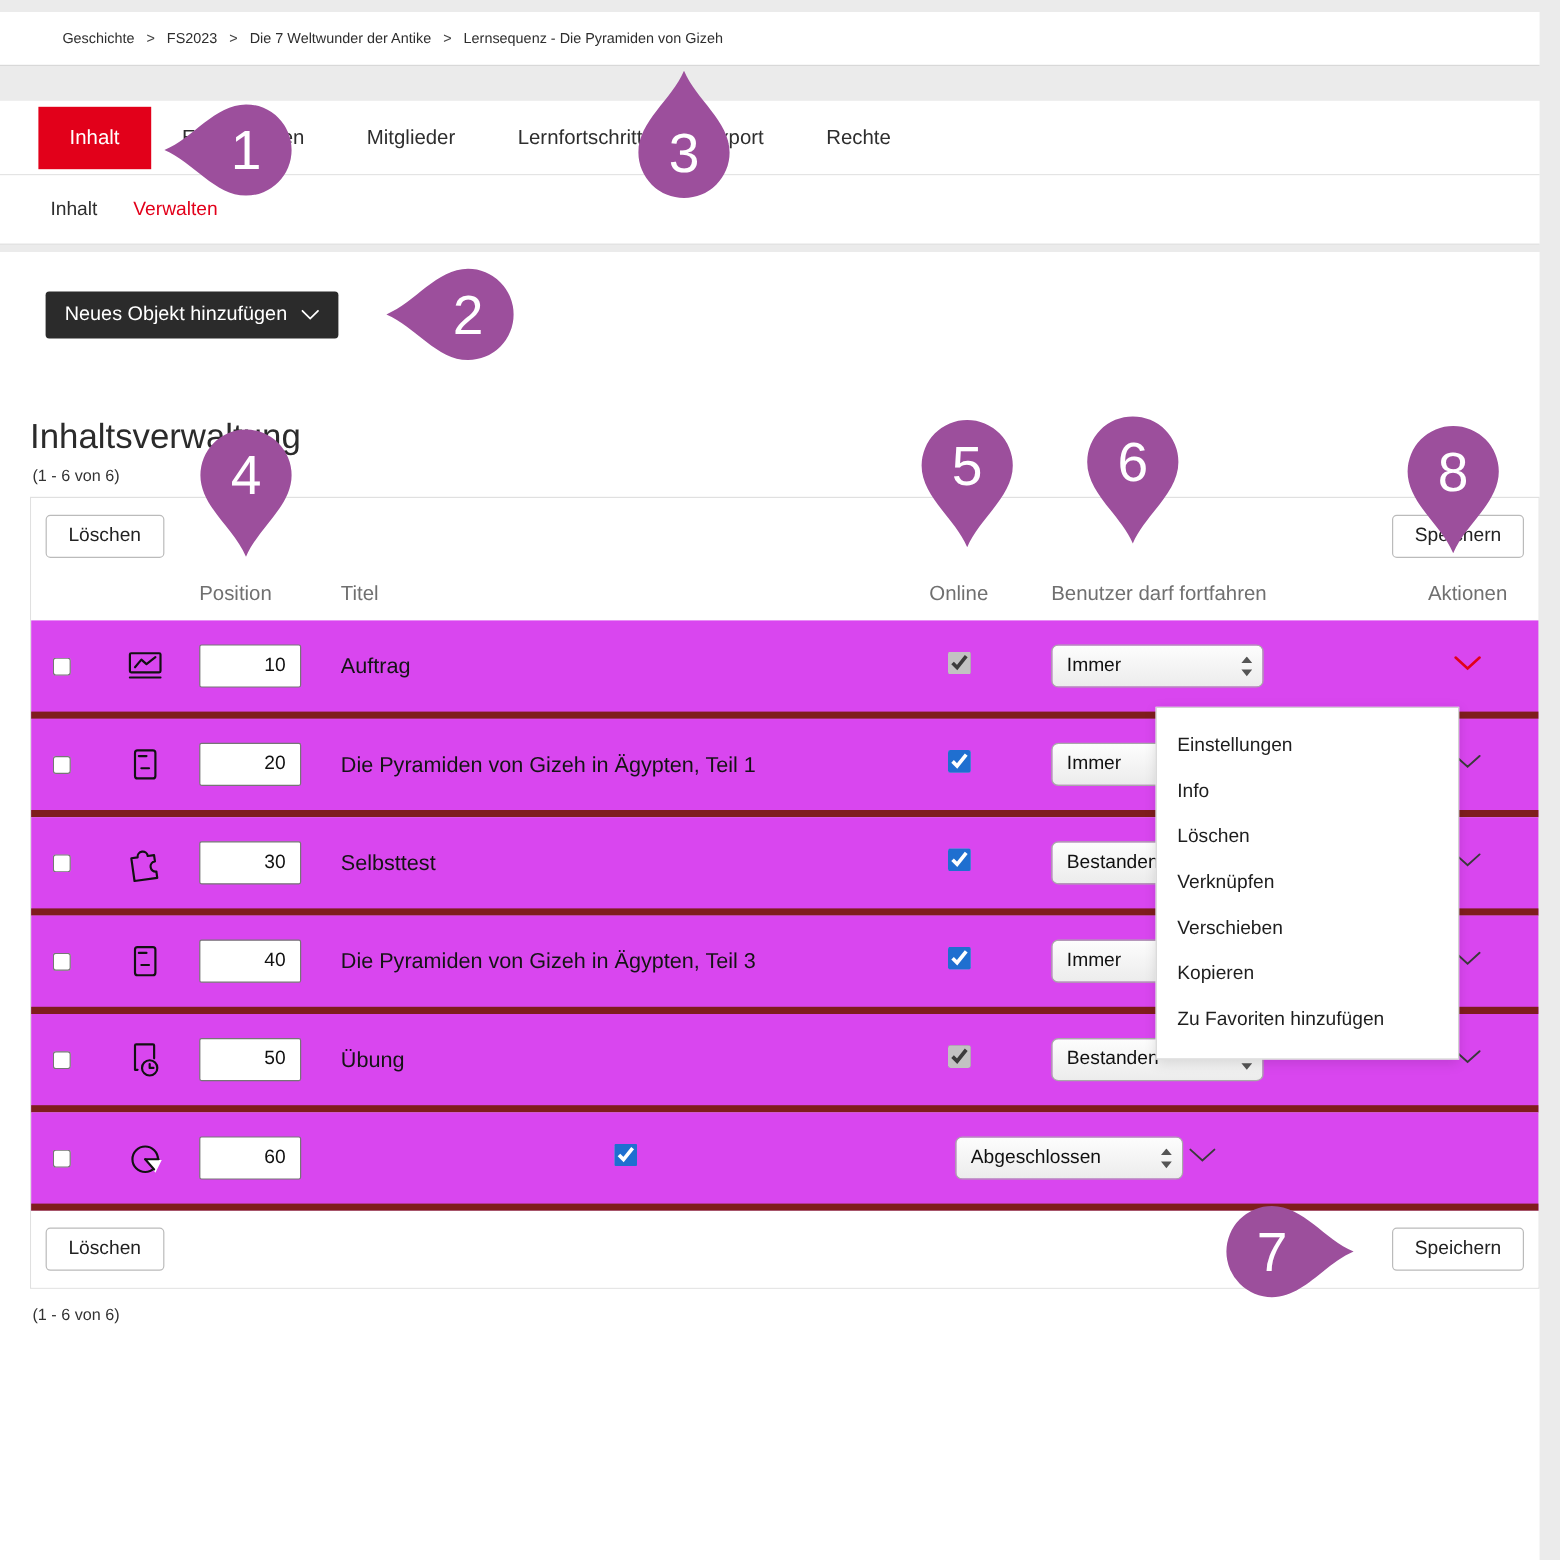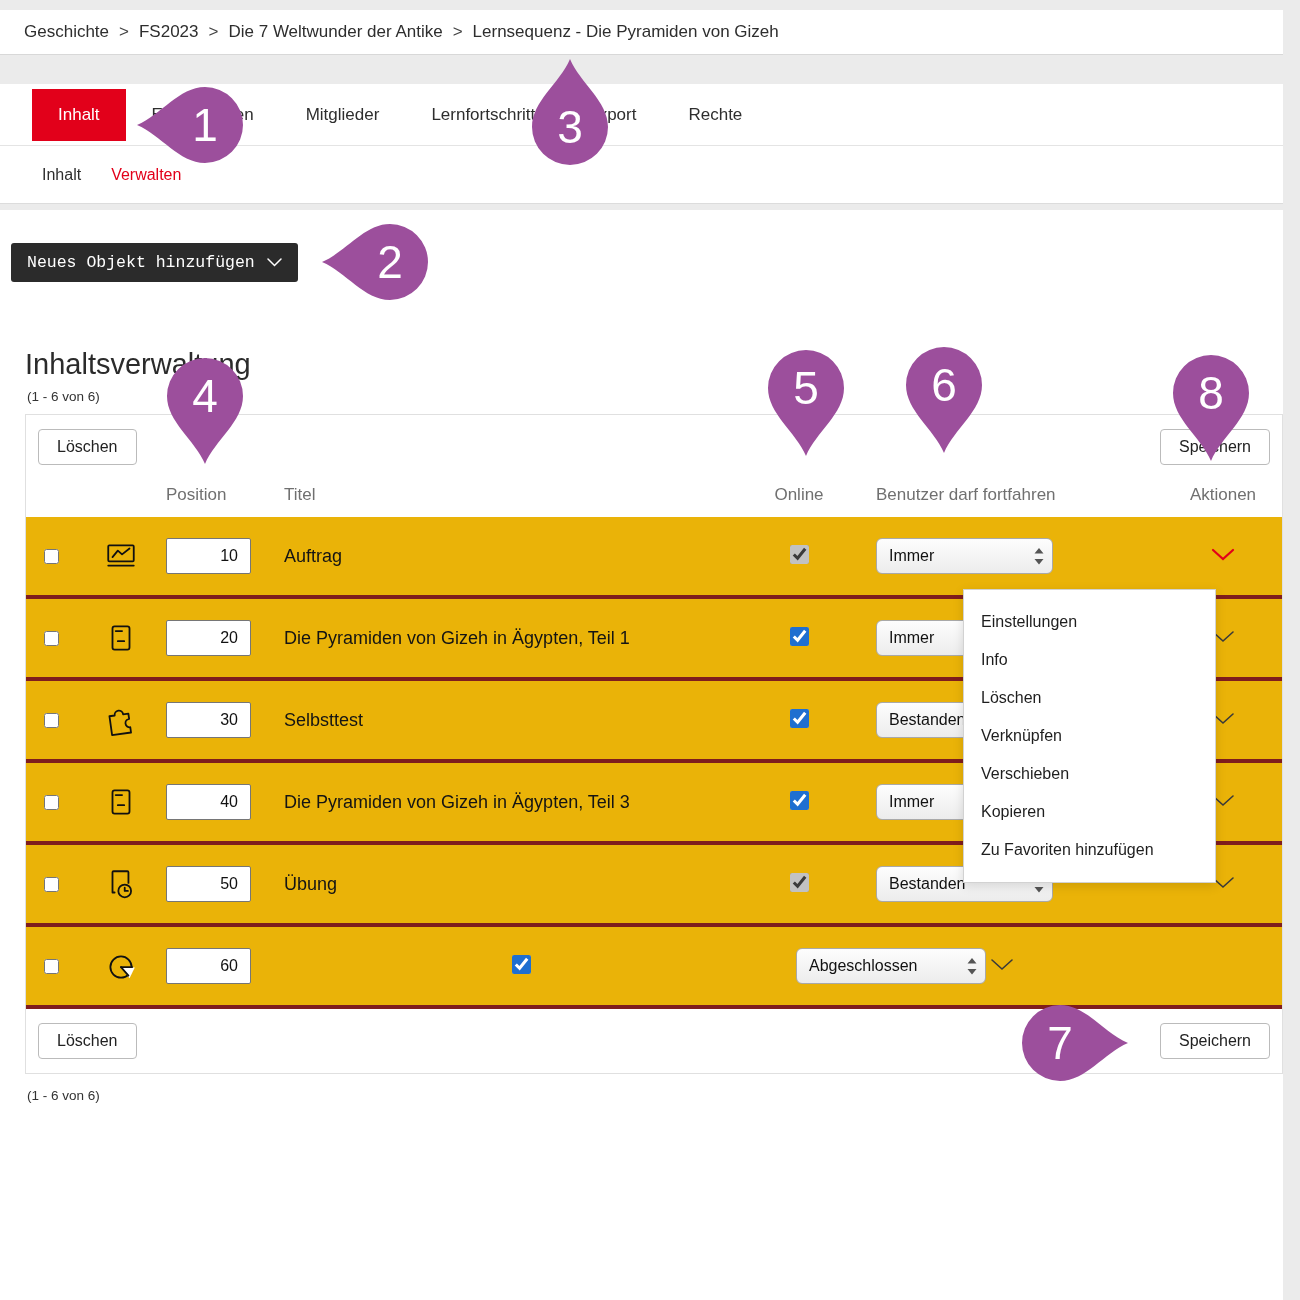--- a/index.html
+++ b/index.html
@@ -8,59 +8,59 @@
     font-family:"Liberation Sans", sans-serif;
     background:#ebebeb;
     position:relative;
     overflow:hidden;
     color:#222;
   }
   .band { position:absolute; left:0; width:1283px; background:#fff; }
 
   
   .crumb-band { top:10px; height:45px; border-bottom:1px solid #d8d8d8;
-    display:flex; align-items:center; padding-left:24px; font-size:17px; color:#2e2e2e; }
+    display:flex; align-items:center; padding-left:52px; font-size:12px; color:#2e2e2e; }
   .crumb-link { cursor:pointer; }
   .crumb-sep { margin:0 10px; color:#444; }
 
   
   .tabs-band { top:84px; height:120px; border-bottom:1px solid #dcdcdc; }
   .tabs-row { height:62px; display:flex; align-items:center; padding-left:32px;
     border-bottom:1px solid #e4e4e4; gap:0; }
   .tab { padding:16px 26px; font-size:17px; color:#2e2e2e; cursor:pointer; }
   .tab.active { background:var(--accent_red); color:#fff; }
   .subtabs-row { height:57px; display:flex; align-items:center; padding-left:42px; gap:30px; }
   .subtab { font-size:16px; color:#2e2e2e; cursor:pointer; }
   .subtab.active { color:var(--accent_red); }
 
   
   .main-band { top:210px; height:1090px; padding-top:33px; }
-  .add-btn { margin-left:11px; background:var(--button_dark); color:#fff; border:none;
-    border-radius:3px; padding:10px 16px; font-size:16.5px; font-family:Liberation Mono, monospace;
+  .add-btn { margin-left:38px; background:var(--button_dark); color:#fff; border:none;
+    border-radius:3px; padding:10px 16px; font-size:16.5px; font-family:Liberation Sans, sans-serif;
     display:inline-flex; align-items:center; gap:12px; cursor:pointer; }
   .page-title { margin:66px 0 0 25px; font-size:29px; font-weight:400; color:#2b2b2b; }
   .count { margin:8px 0 10px 27px; font-size:13.5px; color:#333; }
   .count.bottom { margin-top:14px; }
 
   
   .table-box { position:relative; margin-left:25px; width:1258px; background:#fff;
     border:1px solid #e0e0e0; }
   .table-toolbar { display:flex; justify-content:space-between; align-items:center;
     padding:14px 12px; background:#fff; }
   .btn { background:#fff; border:1px solid #bbb; border-radius:4px; padding:8px 18px;
     font-size:16px; color:#222; font-family:inherit; cursor:pointer; }
 
   .grid-row { display:grid; grid-template-columns:36px 90px 118px 475px 80px 325px 1fr;
     padding-left:14px; align-items:center; }
   .col-headers { padding-bottom:12px; padding-top:6px; color:#707070; font-size:17px; background:#fff; }
   .ch-online { text-align:center; }
   .ch-proceed { padding-left:37px; }
   .ch-actions { text-align:center; }
 
-  .row { height:82px; background:#eab308; border-bottom:4px solid #7f1d1d; }
+  .row { height:82px; background:#d946ef; border-bottom:6px solid #7f1d1d; }
   .row-select { width:15px; height:15px; margin-left:4px; }
   .obj-icon { display:flex; justify-content:center; }
   .obj-icon svg { stroke:#111; fill:none; stroke-width:1.7; stroke-linecap:round; stroke-linejoin:round; }
   .pos-input { width:85px; height:36px; border:1px solid #767676; border-radius:2px;
     text-align:right; padding-right:12px; font-size:16px; font-family:inherit; background:#fff; color:#111; }
   .row-title { font-size:18px; color:#141414; }
   .online-wrap { text-align:center; }
   .online-cb { width:19px; height:19px; accent-color:var(--checkbox_blue); }
   .online-cb.cb-disabled { accent-color:#c2c2c2; }
   .select { height:36px; width:177px; margin-left:37px; border:1px solid #a9a9a9; border-radius:6px;

